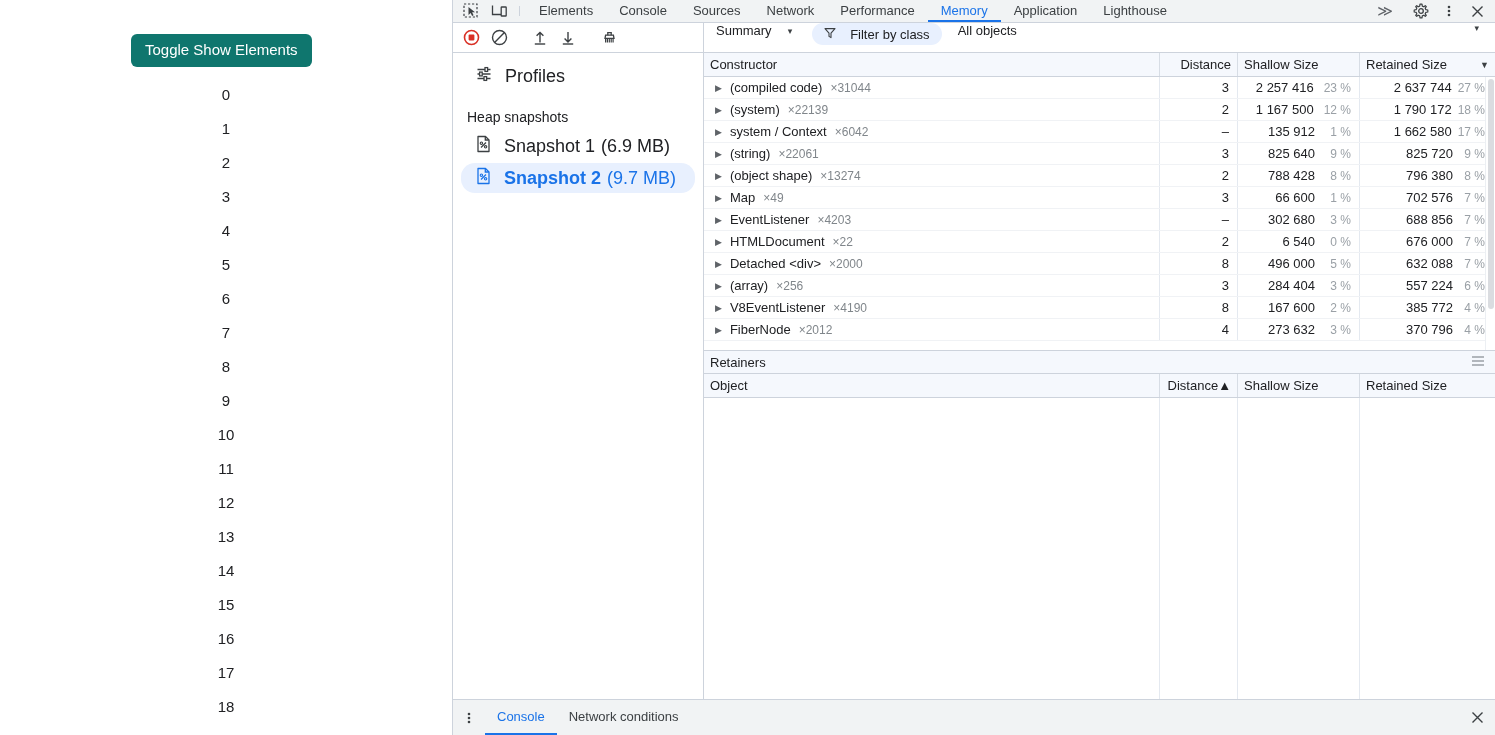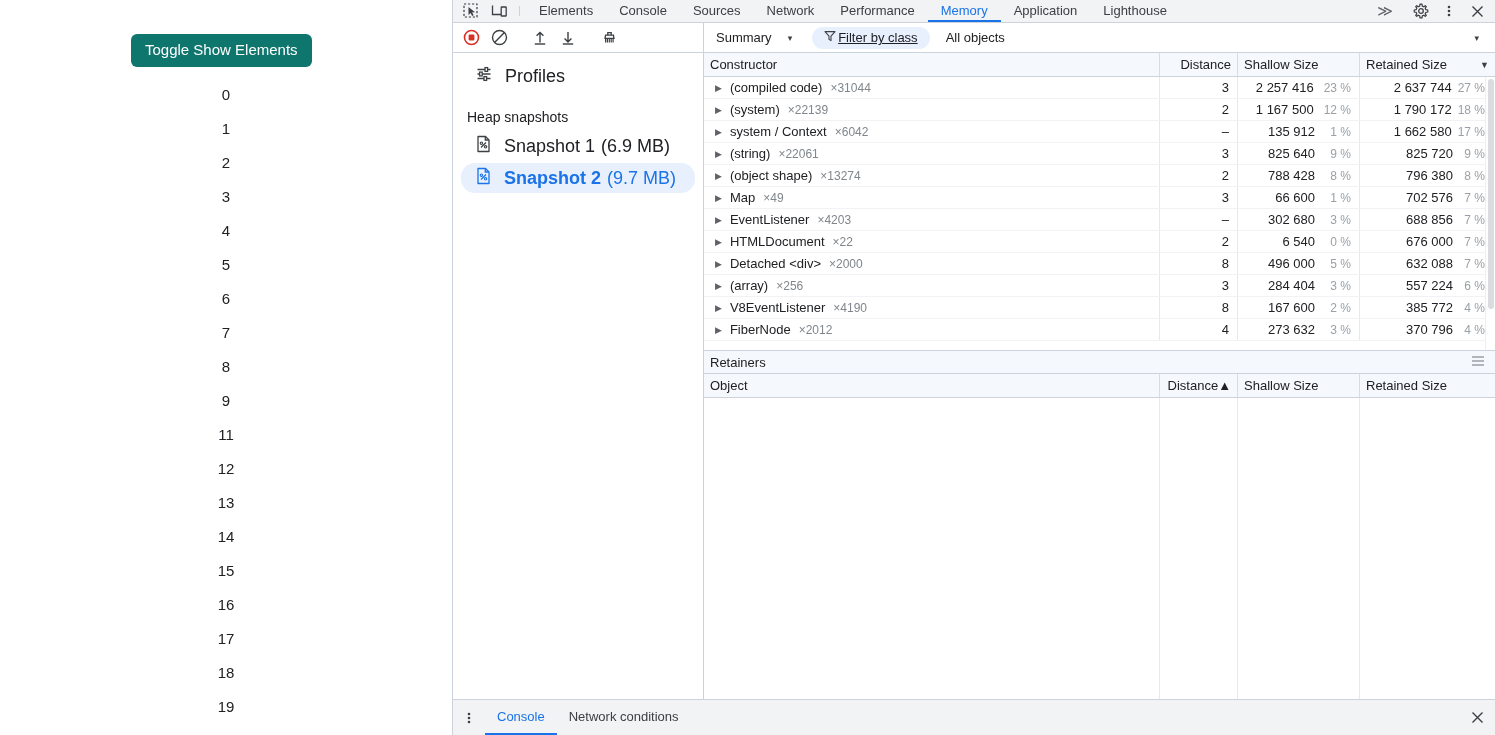--- a/index.html
+++ b/index.html
@@ -61,29 +61,29 @@
 
   
   .mem-toolbar {
     height: 30px; background: #ffffff;
     border-bottom: 1px solid #cdd3dc;
     display: flex; align-items: stretch; flex: none;
   }
   .mt-left { width: 251px; display: flex; align-items: center; border-right: 1px solid #cdd3dc; }
   .mt-btn { width: 28px; height: 30px; display:flex; align-items:center; justify-content:center; cursor:pointer; color:#3c4043;}
   .mt-btn:first-child{ margin-left: 4px;}
-  .mt-right { flex: 1; display: flex; align-items: center; padding-left: 8px; gap: 0; }
+  .mt-right { flex: 1; display: flex; align-items: flex-start; padding-left: 8px; gap: 0; }
   .sel-box { display: flex; align-items: center; gap: 16px; padding: 0 4px; cursor: pointer; }
   .sel-label { font-size: 13px; color: #202124; }
   .caret { font-size: 9px; color: #3c4043; }
   .filter-pill {
-    display: flex; align-items: center; gap: 2px;
+    display: flex; align-items: center; gap: 14px;
     background: #e8f0fe; color: #202124;
     border-radius: 11px; height: 22px; padding: 0 12px;
-    font-size: 13px; margin-left: 16px; cursor: pointer; text-decoration: underline;
+    font-size: 13px; margin-left: 16px; cursor: pointer;
   }
   .allobj { font-size: 13px; color: #202124; margin-left: 16px; cursor: pointer; }
   .tb-spacer { flex: 1; }
   .tb-caret { padding-right: 16px; font-size: 9px; color: #3c4043; cursor:pointer; }
 
   
   .dt-body { flex: 1; display: flex; min-height: 0; }
   .dt-sidebar {
     width: 251px; flex: none; background: #ffffff;
     border-right: 1px solid #cdd3dc; padding-top: 8px;
@@ -180,20 +180,21 @@
         <div class="num-item">0</div>
         <div class="num-item">1</div>
         <div class="num-item">2</div>
         <div class="num-item">3</div>
         <div class="num-item">4</div>
         <div class="num-item">5</div>
         <div class="num-item">6</div>
         <div class="num-item">7</div>
         <div class="num-item">8</div>
         <div class="num-item">9</div>
+        <div class="num-item">10</div>
         <div class="num-item">11</div>
         <div class="num-item">12</div>
         <div class="num-item">13</div>
         <div class="num-item">14</div>
         <div class="num-item">15</div>
         <div class="num-item">16</div>
         <div class="num-item">17</div>
         <div class="num-item">18</div>
         <div class="num-item">19</div>
       </div>

